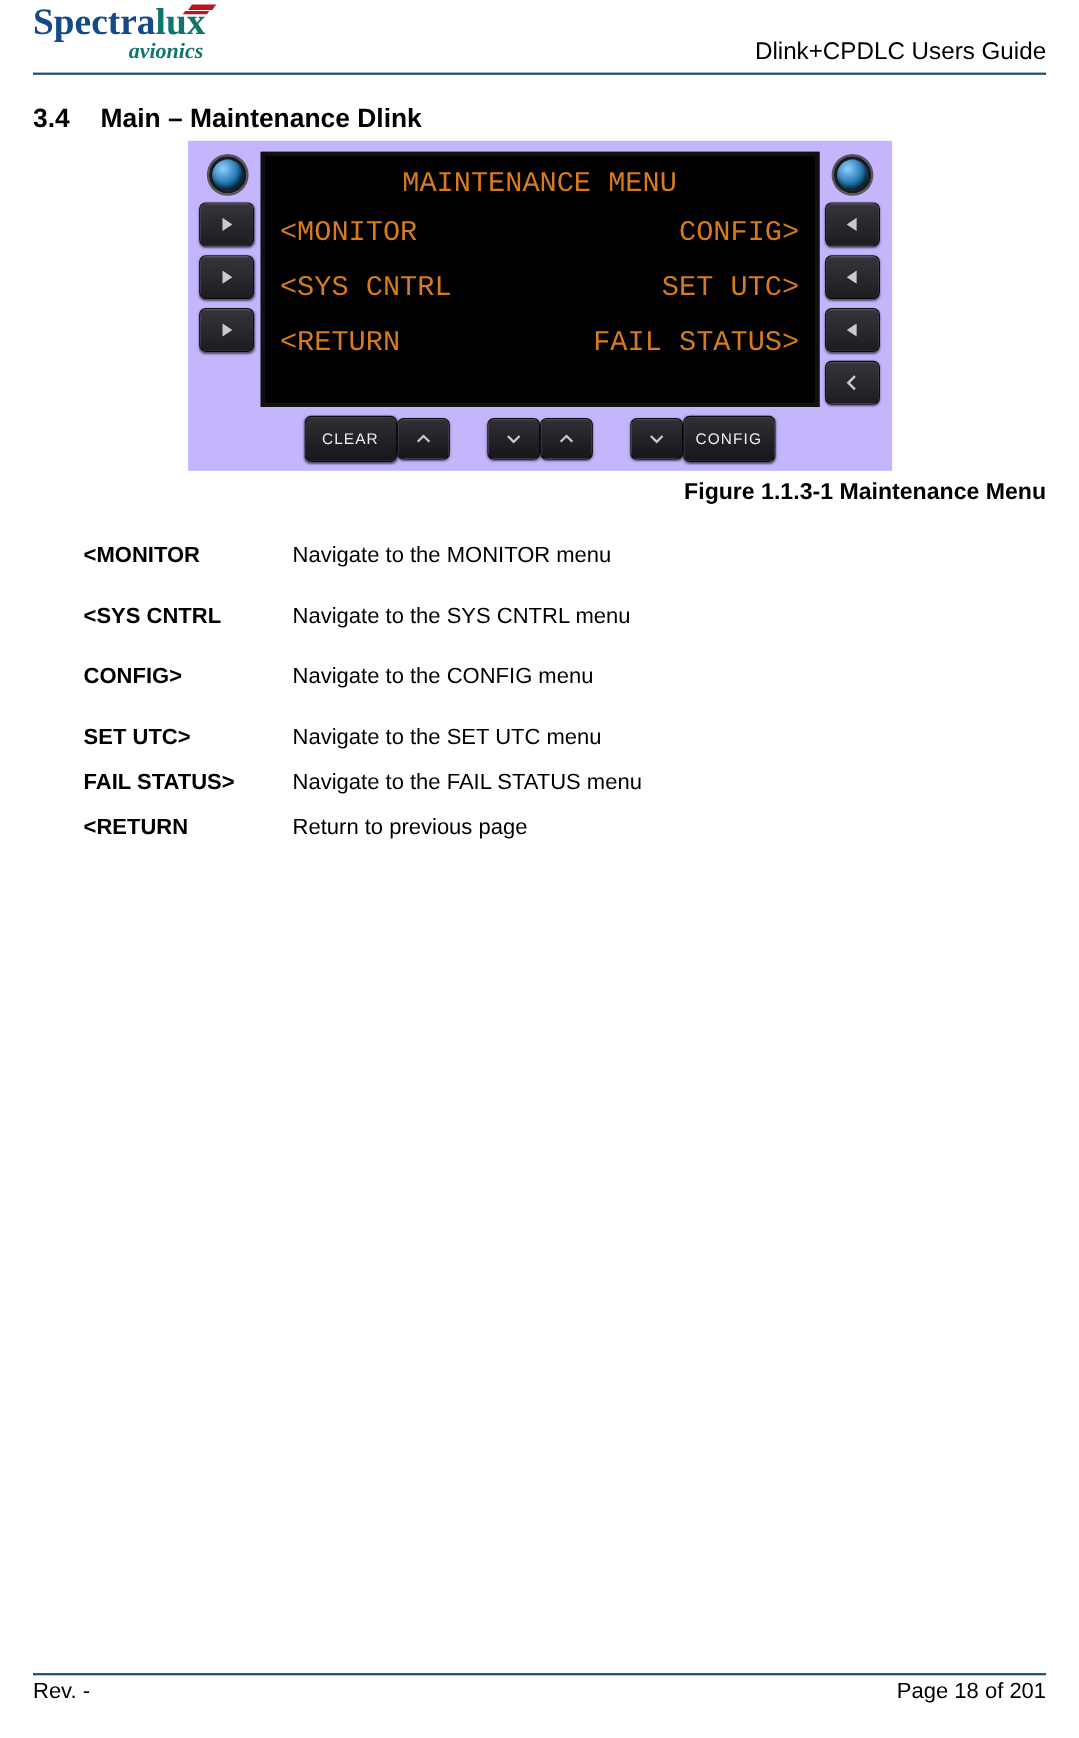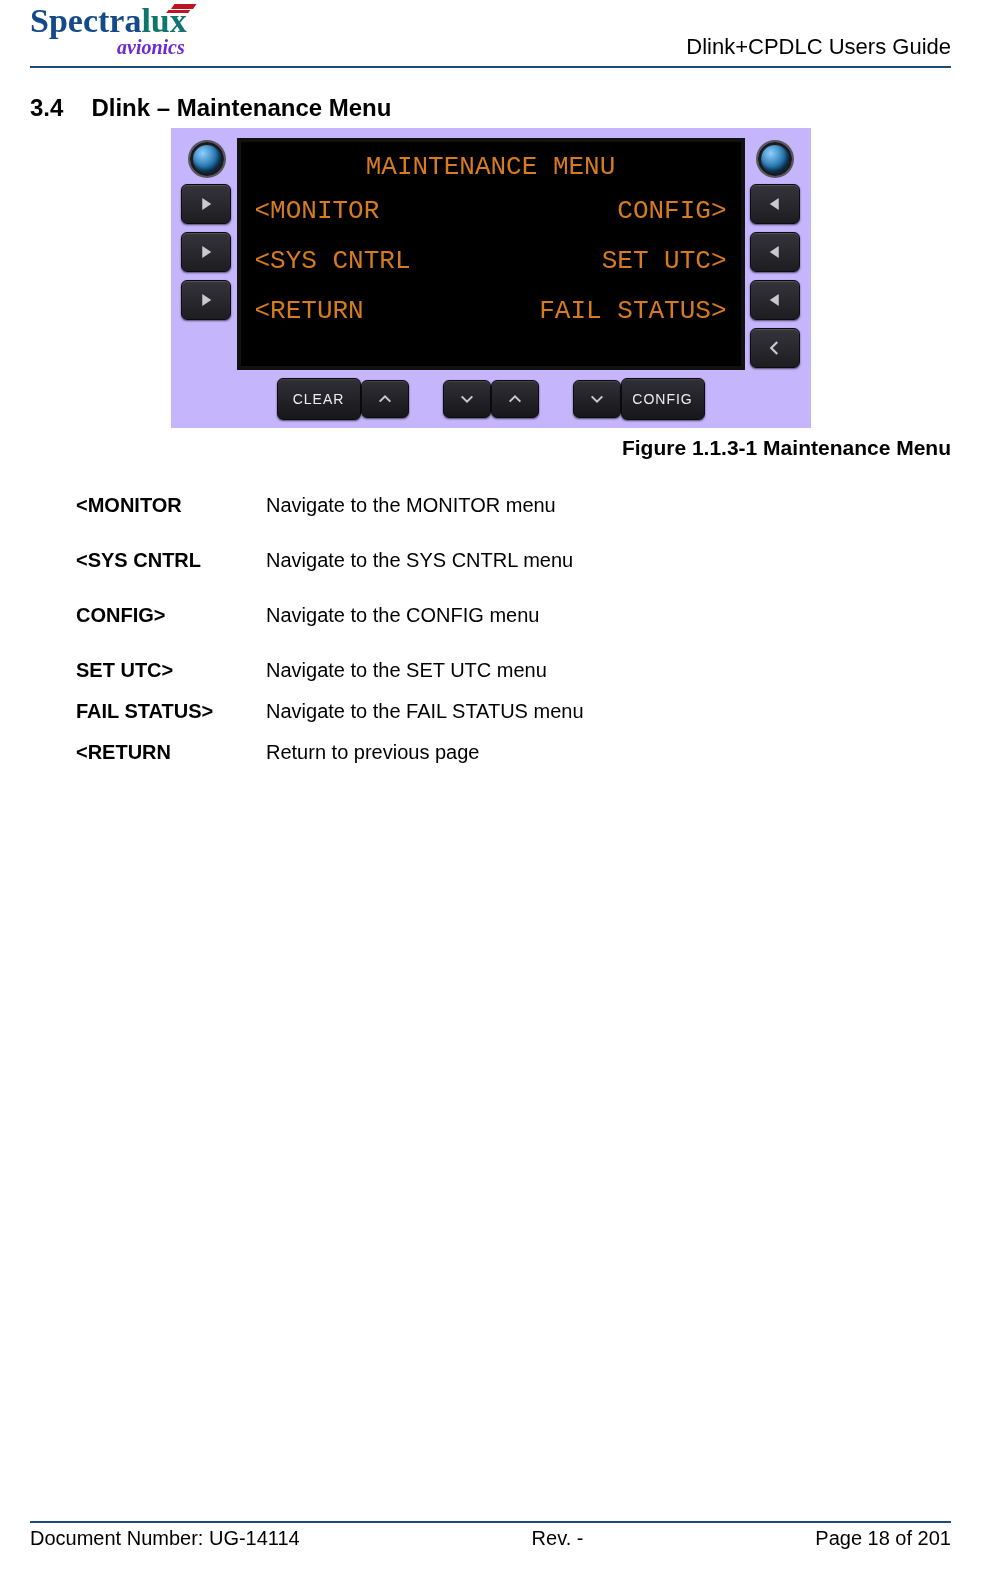--- a/index.html
+++ b/index.html
@@ -29,21 +29,21 @@
   .logo {
     font-family: "Times New Roman", serif;
     font-weight: bold;
     font-size: 34px;
     line-height: 30px;
     position: relative;
   }
   .logo-main { color: #144a8a; }
   .logo-main .lux { color: #0f766e; }
   .logo-sub {
-    color: #6d28d9;
+    color: #0f766e;
     font-style: italic;
     font-size: 20px;
     display: block;
     text-align: right;
     margin-top: -4px;
     padding-right: 2px;
   }
   .logo .stripe {
     position: absolute;
     right: -6px;
@@ -215,21 +215,21 @@
       <span class="logo-main">
         <span>Spectra</span><span class="lux">lux</span>
       </span>
       <span class="logo-sub">avionics</span>
     </div>
     <div class="guide-title">Dlink+CPDLC Users Guide</div>
   </div>
 
   <div class="section-row">
     <span>3.4</span>
-    <span>Dlink – Maintenance Menu</span>
+    <span>Main – Maintenance Dlink</span>
   </div>
 
   <div class="device-wrap">
     <div class="device">
       <div class="device-top">
 
         <div class="side-col">
           <div class="led"></div>
           <div class="lsk">
             <svg viewBox="0 0 24 24">
@@ -347,18 +347,17 @@
       <div class="desc-term">FAIL STATUS&gt;</div>
       <div>Navigate to the FAIL STATUS menu</div>
     </div>
     <div class="desc-row">
       <div class="desc-term">&lt;RETURN</div>
       <div>Return to previous page</div>
     </div>
   </div>
 
   <div class="footer">
-    <span>Document Number:  UG-14114</span>
     <span>Rev. -</span>
     <span>Page 18 of 201</span>
   </div>
 
 </div>
 
 </body></html>

